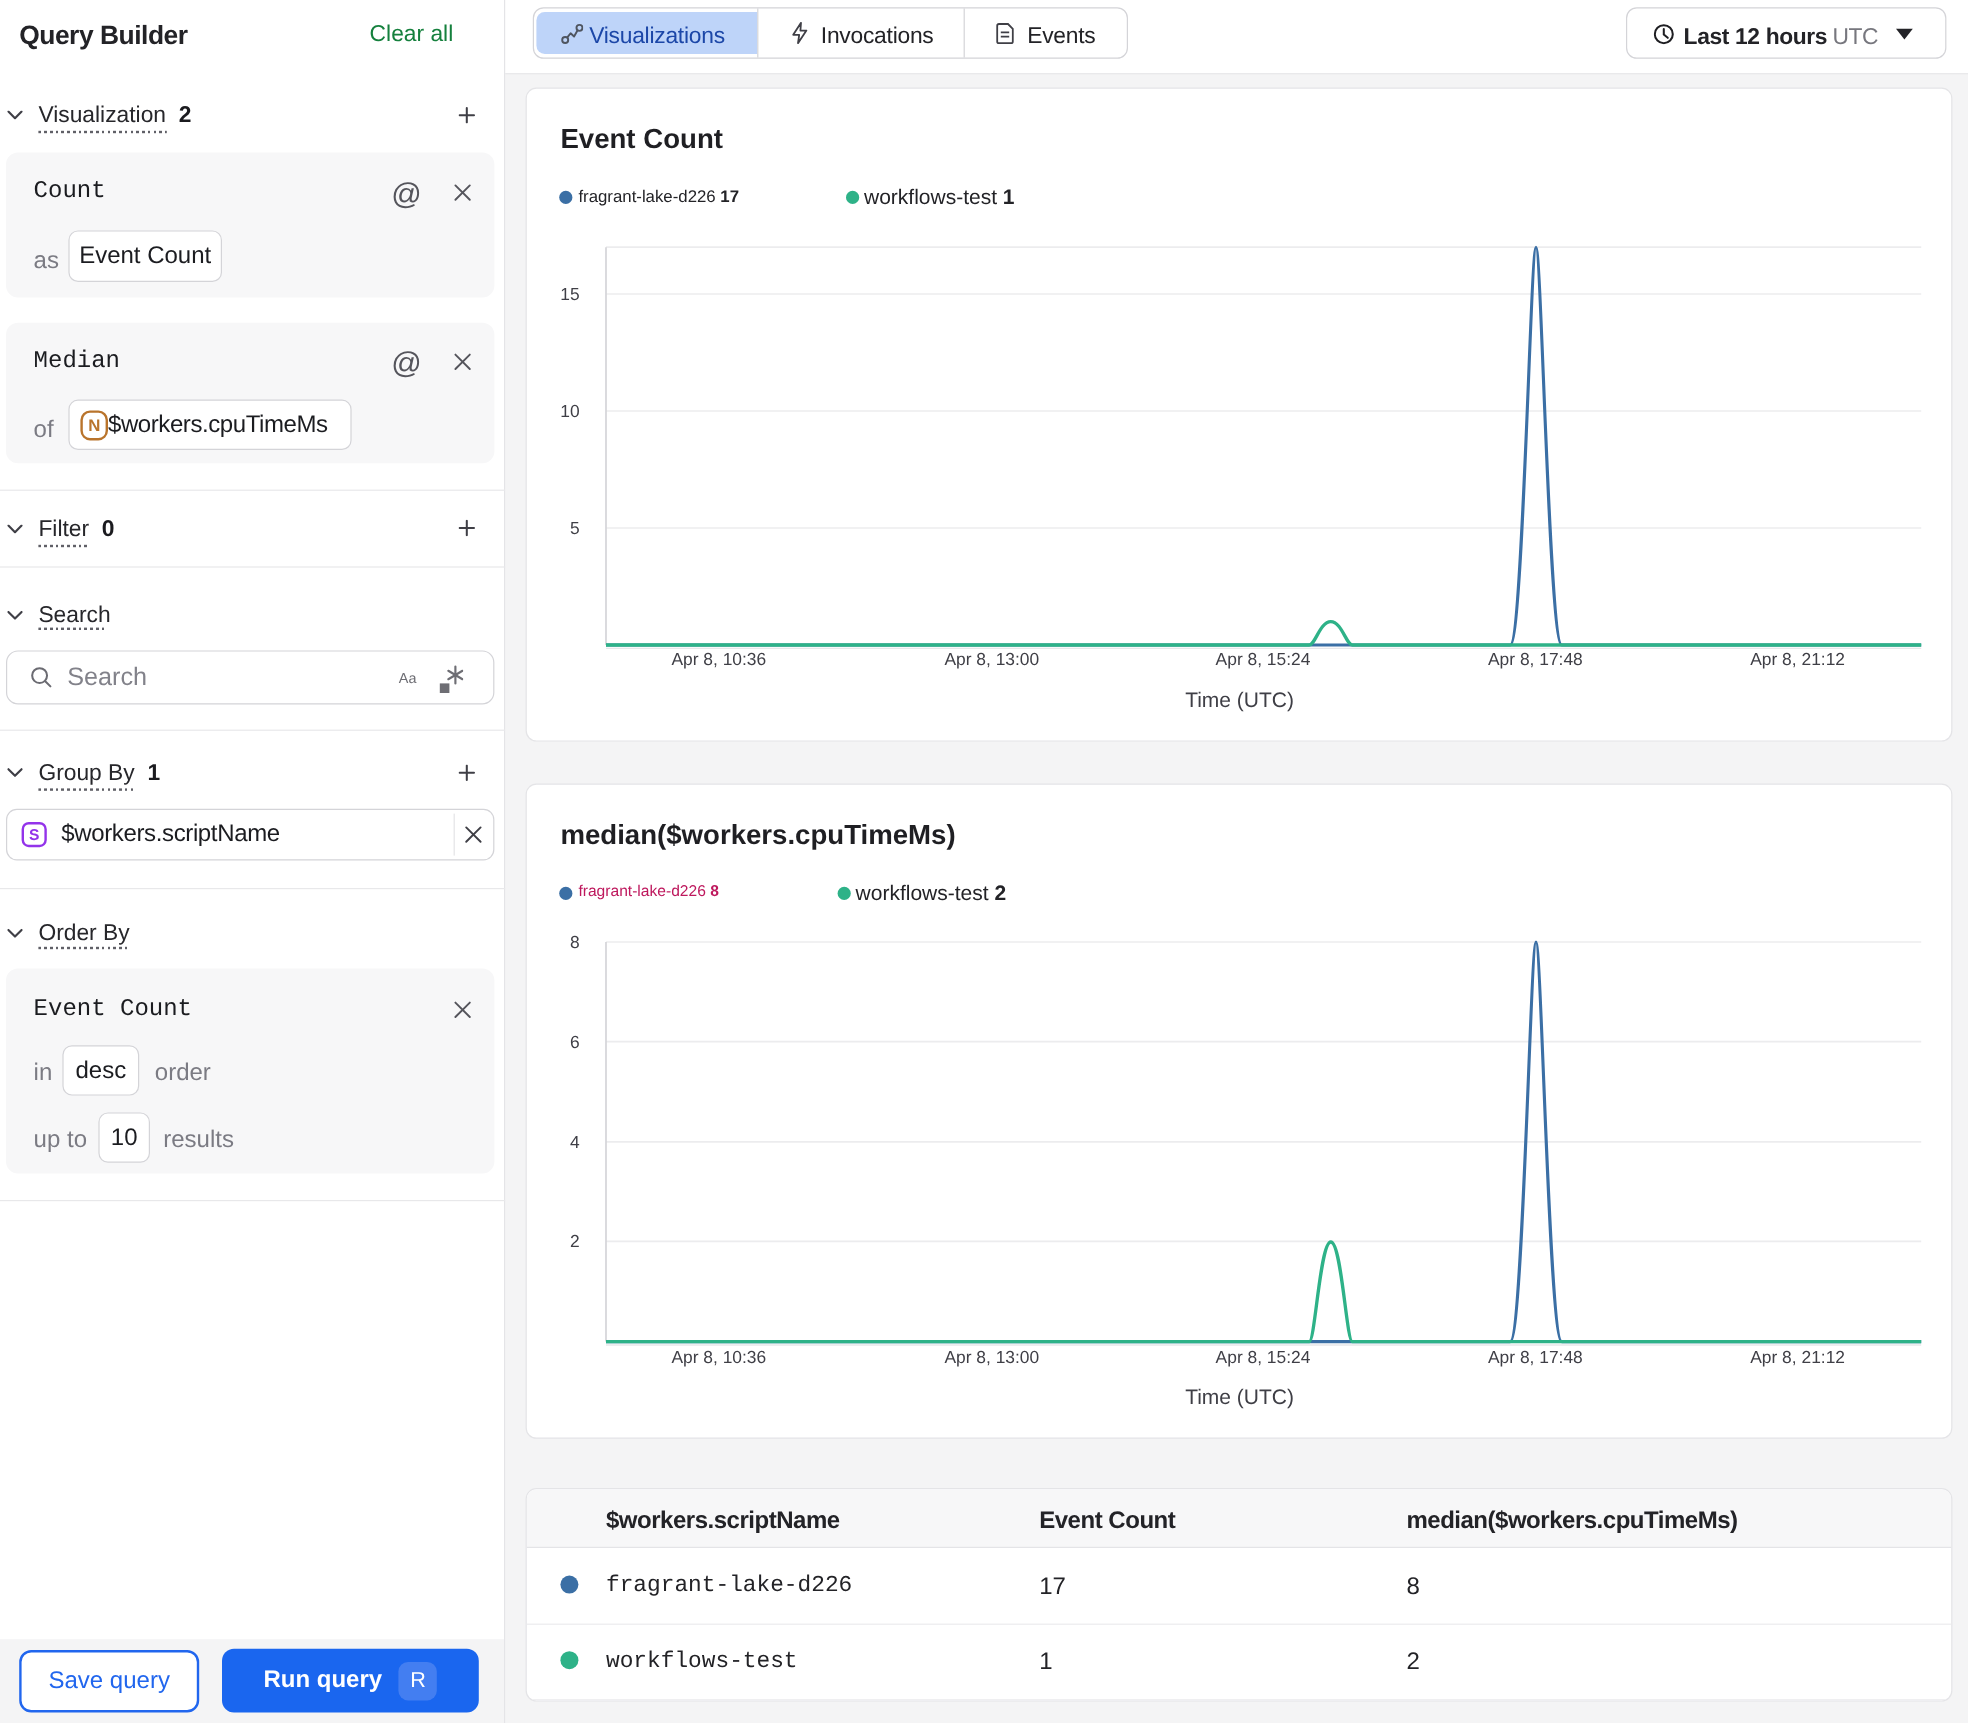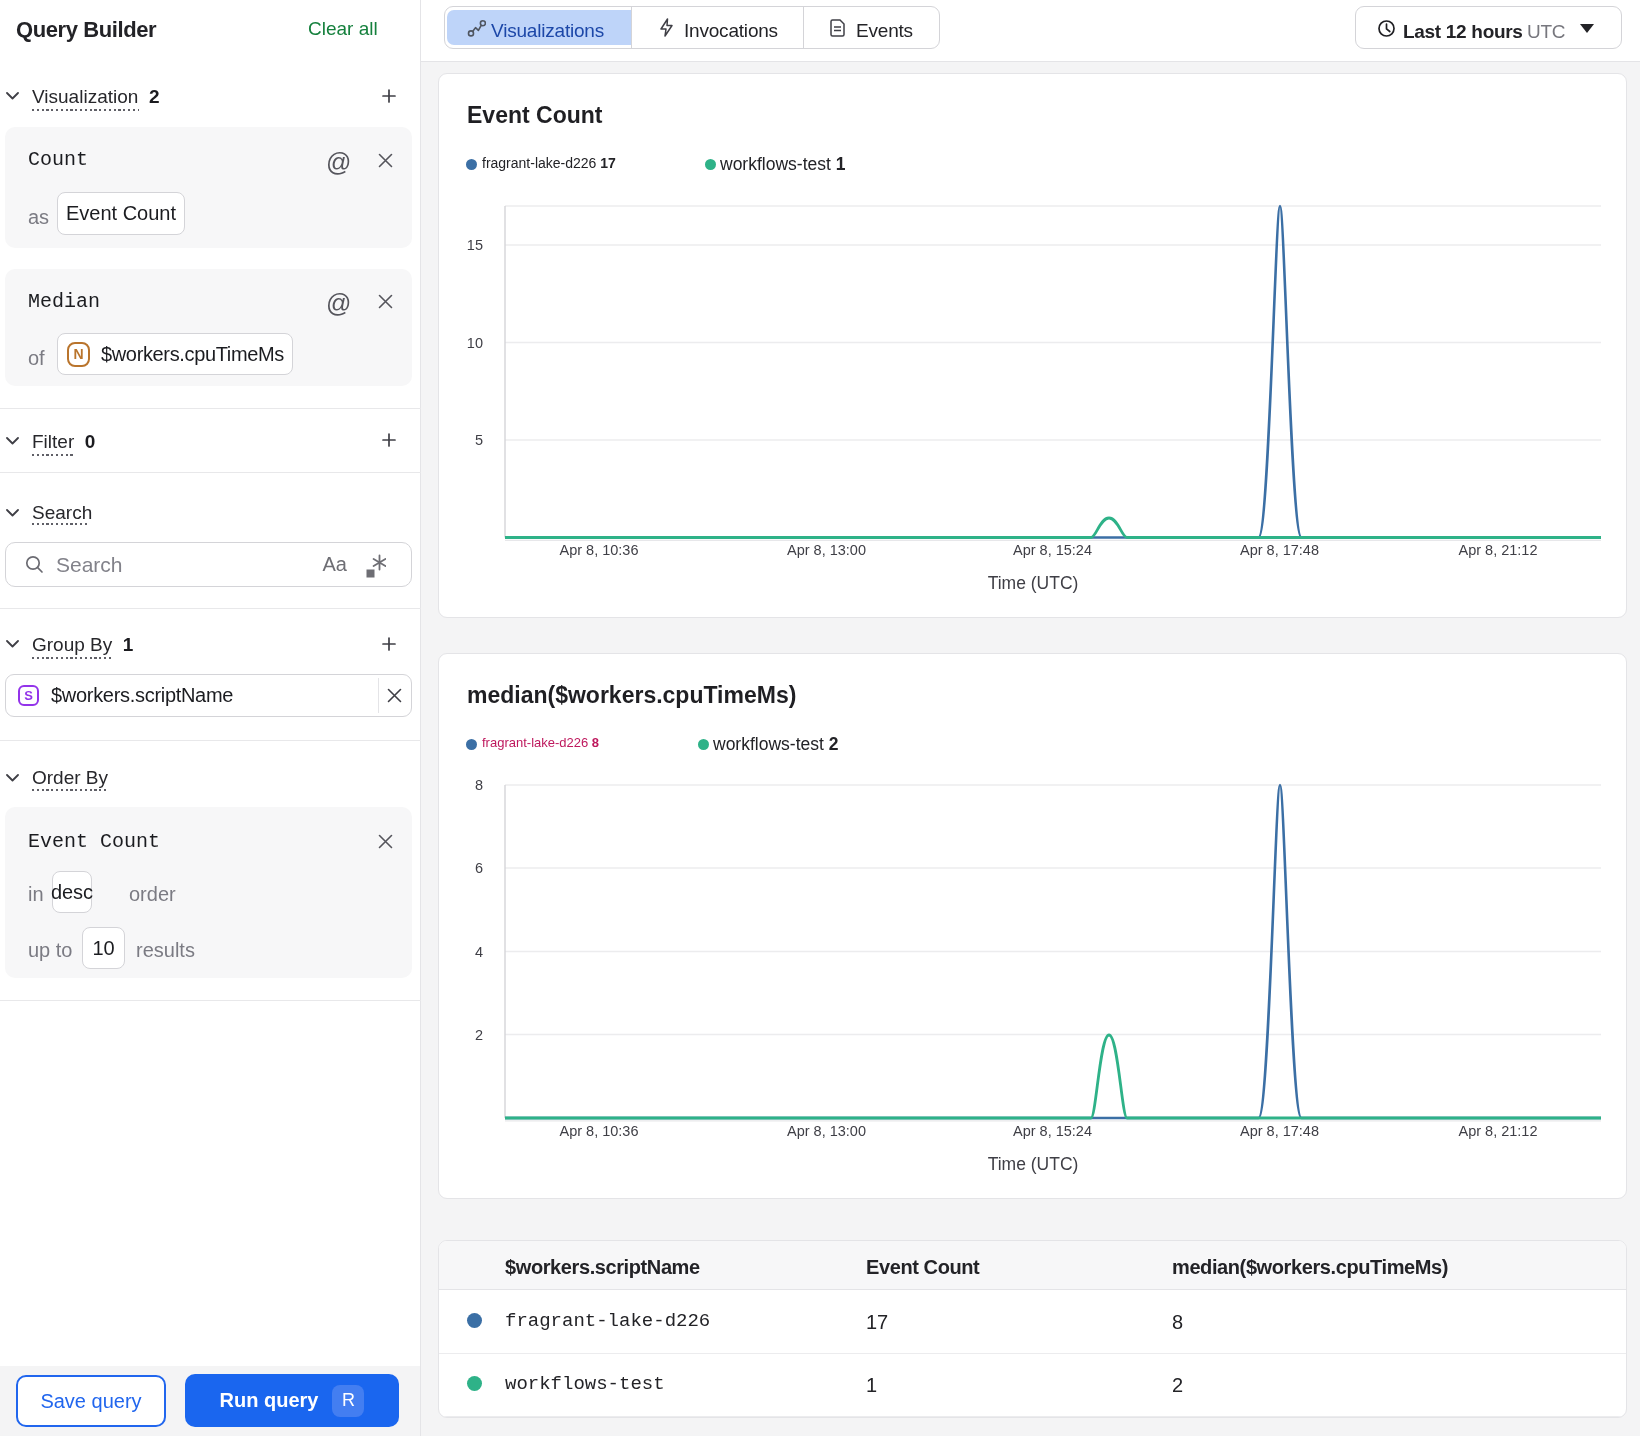--- a/index.html
+++ b/index.html
@@ -54,21 +54,21 @@
 
   <div class="abs card" style="top:269px;height:117px"></div>
   <div class="abs card-label" style="left:28px;top:292px">Median</div>
   <div class="abs at" style="left:326px;top:291px">@</div>
   <svg class="abs" style="left:378px;top:294px" width="15" height="15" viewBox="0 0 15 15">
       <path d="M1.5 1.5 L13.5 13.5 M13.5 1.5 L1.5 13.5" stroke="#55555c" stroke-width="1.6" fill="none" stroke-linecap="round"></path>
     </svg>
   <div class="abs gray-word" style="left:28px;top:348px">of</div>
   <div class="abs wbox" style="left:57px;top:333px;width:236px;height:42px;padding-left:9px">
     <span style="display:inline-flex;align-items:center;justify-content:center;width:23px;height:25px;border:2.3px solid #b9742c;border-radius:8px;color:#b9742c;font-size:14px;font-weight:700;background:#fff">N</span>
-    <span style="margin-left:11px;font-size:20px;letter-spacing:-0.35px">$workers.cpuTimeMs</span>
+    <span style="margin-left:0;font-size:20px;letter-spacing:-0.35px">$workers.cpuTimeMs</span>
   </div>
 
   <div class="abs hdiv" style="top:408px"></div>
 
   <svg class="abs" style="left:6px;top:437px" width="13" height="8" viewBox="0 0 13 8">
       <path d="M1 1 L6.5 6.5 L12 1" stroke="#3f3f46" stroke-width="1.8" fill="none" stroke-linecap="round" stroke-linejoin="round"></path>
     </svg>
   <div class="abs sect-title" style="left:32px;top:432px">Filter&nbsp;&nbsp;<span class="sect-num">0</span></div>
   <div class="abs dotted" style="left:32px;top:454px;width:43px"></div>
   <svg class="abs" style="left:382px;top:433px" width="14" height="14" viewBox="0 0 14 14">
@@ -82,21 +82,21 @@
     </svg>
   <div class="abs sect-title" style="left:32px;top:503px">Search</div>
   <div class="abs dotted" style="left:32px;top:523px;width:58px"></div>
 
   <div class="abs wbox" style="left:5px;top:542px;width:407px;height:45px;border-radius:10px">
     <svg style="margin-left:19px" width="19" height="19" viewBox="0 0 19 19">
         <circle cx="8" cy="8" r="6.2" stroke="#6b6b72" stroke-width="1.7" fill="none"></circle>
         <path d="M12.7 12.7 L17 17" stroke="#6b6b72" stroke-width="1.7" stroke-linecap="round"></path>
       </svg>
     <span style="margin-left:12px;color:#82828a;font-size:21px">Search</span>
-    <span style="margin-left:auto;color:#6e6e74;font-size:20px">Aa</span>
+    <span style="margin-left:auto;color:#6e6e74;font-size:12px">Aa</span>
     <svg style="margin-left:17px;margin-right:25px" width="22" height="26" viewBox="0 0 22 26">
         <rect x="2.5" y="17.5" width="8" height="8" fill="#6e6e74"></rect>
         <g stroke="#6e6e74" stroke-width="1.8" stroke-linecap="round">
           <path d="M15.5 3.5 V17.5 M9.6 7 L21.4 14 M9.6 14 L21.4 7"></path>
         </g>
       </svg>
   </div>
 
   <div class="abs hdiv" style="top:608px"></div>
 
@@ -125,21 +125,21 @@
     </svg>
   <div class="abs sect-title" style="left:32px;top:768px">Order By</div>
   <div class="abs dotted" style="left:32px;top:789px;width:75px"></div>
 
   <div class="abs card" style="top:807px;height:171px"></div>
   <div class="abs card-label" style="left:28px;top:832px">Event Count</div>
   <svg class="abs" style="left:378px;top:834px" width="15" height="15" viewBox="0 0 15 15">
       <path d="M1.5 1.5 L13.5 13.5 M13.5 1.5 L1.5 13.5" stroke="#55555c" stroke-width="1.6" fill="none" stroke-linecap="round"></path>
     </svg>
   <div class="abs gray-word" style="left:28px;top:884px">in</div>
-  <div class="abs wbox" style="left:52px;top:871px;width:40px;height:42px;justify-content:center">
+  <div class="abs wbox" style="left:52px;top:871px;width:64px;height:42px;justify-content:center">
       <span>desc</span>
     </div>
   <div class="abs gray-word" style="left:129px;top:884px">order</div>
   <div class="abs gray-word" style="left:28px;top:940px">up to</div>
   <div class="abs wbox" style="left:82px;top:927px;width:43px;height:42px;justify-content:center">
       <span>10</span>
     </div>
   <div class="abs gray-word" style="left:136px;top:940px">results</div>
 
   <div class="abs hdiv" style="top:1000px"></div>

